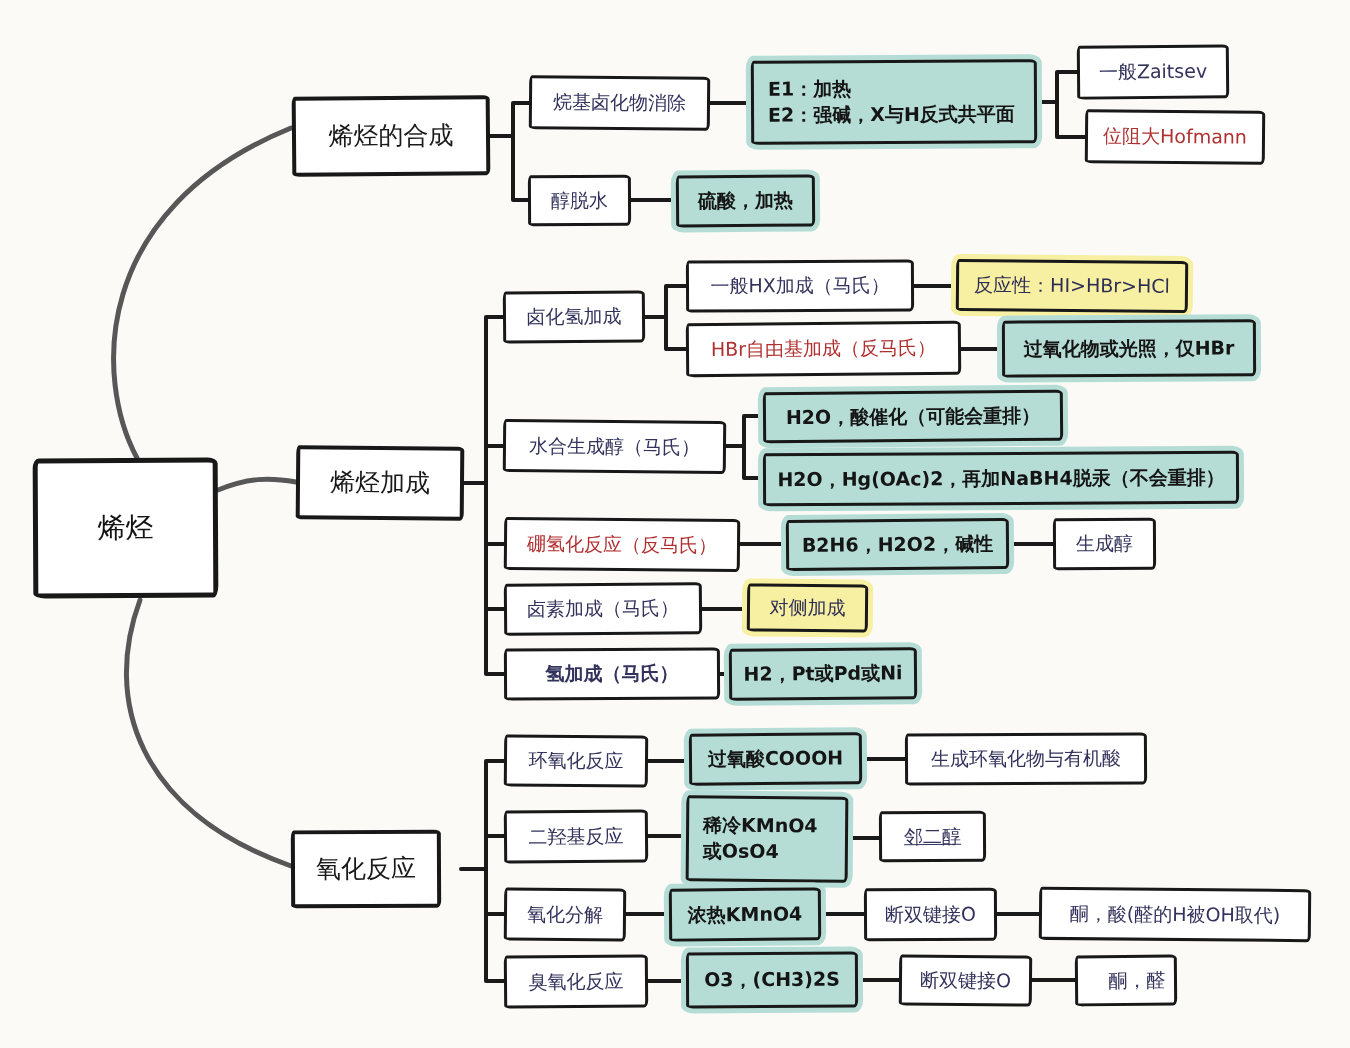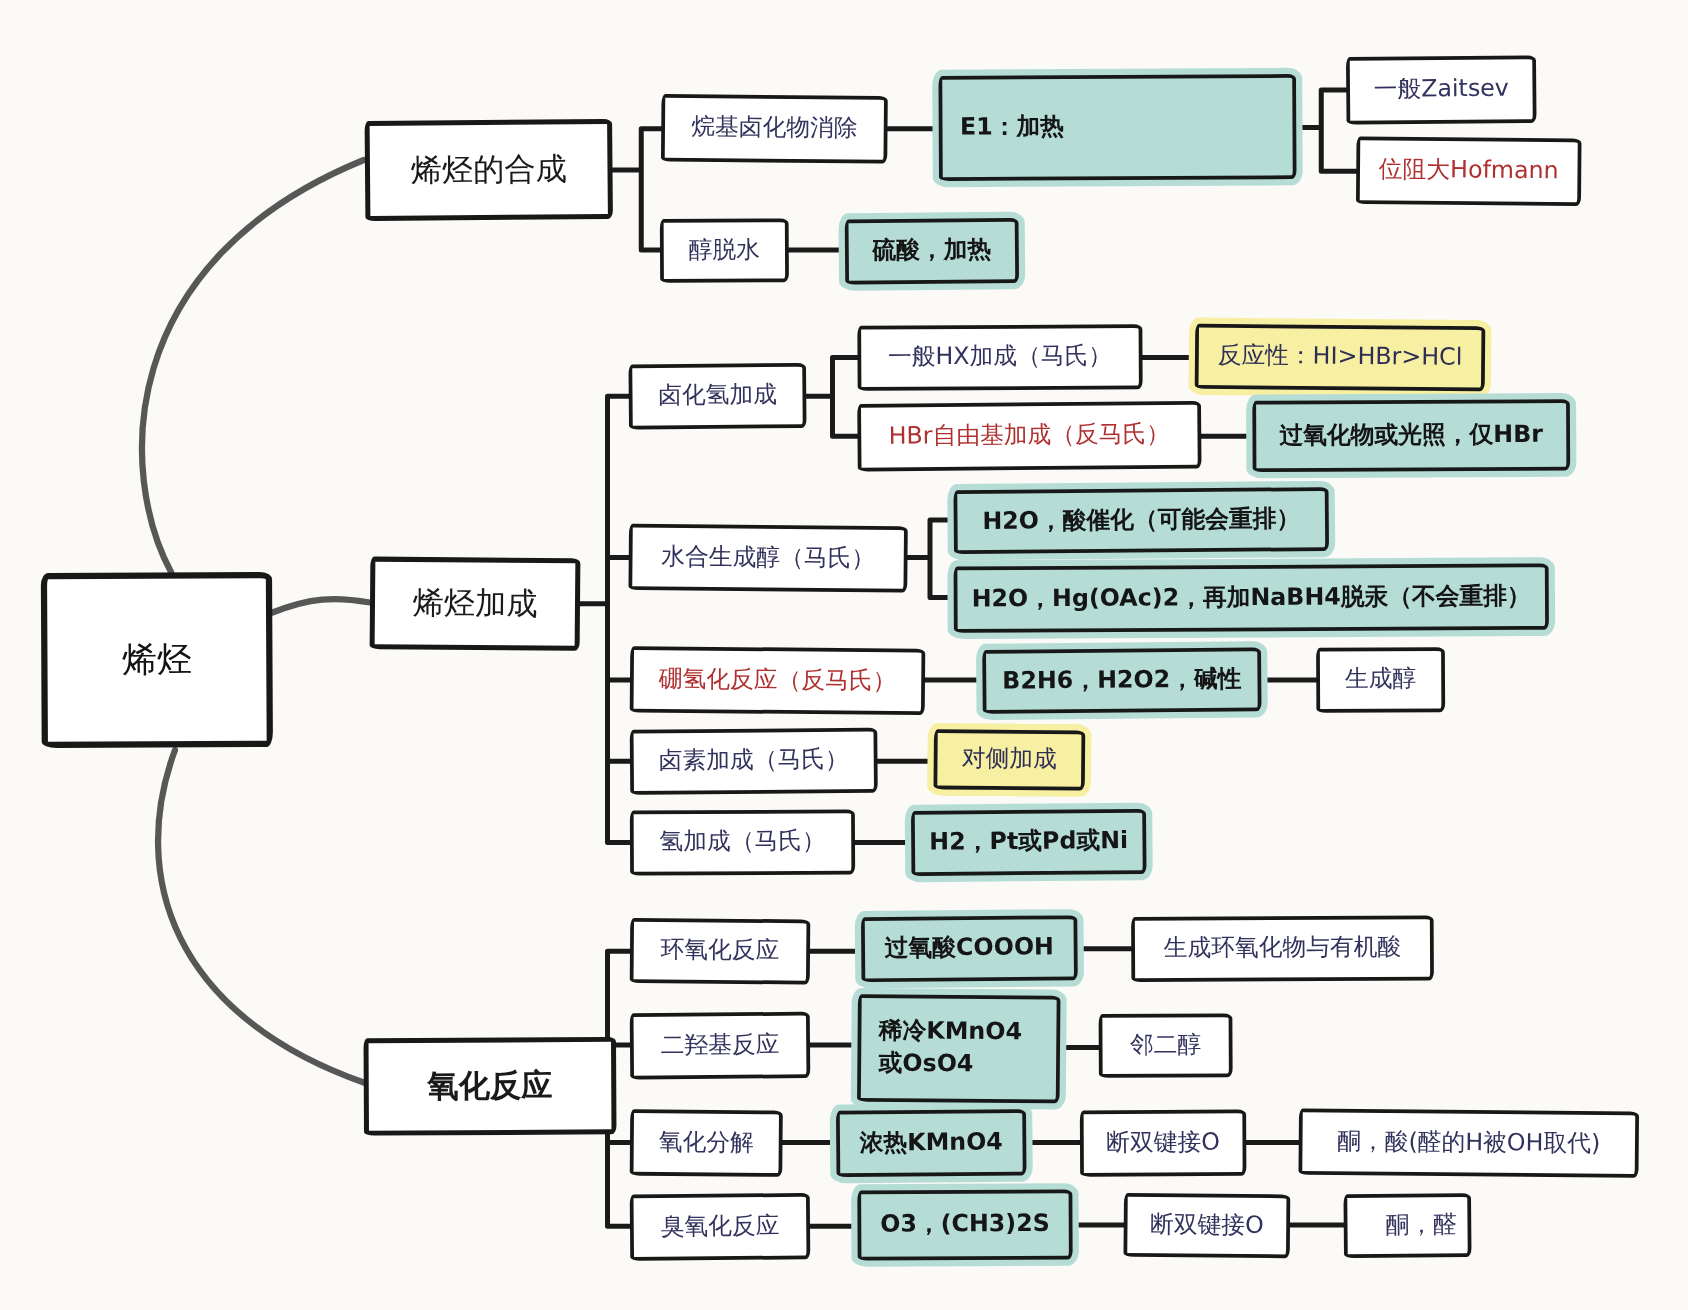--- a/index.html
+++ b/index.html
@@ -67,53 +67,54 @@
       <path d="M1032,980 H1075"></path>
     </g>
   </svg>
 
   <div class="box big t3" style="left:33px;top:458px;width:185px;height:140px;">烯烃</div>
 
   <div class="box branch t1" style="left:292px;top:96px;width:198px;height:80px;">烯烃的合成</div>
   <div class="box t2" style="left:529px;top:76px;width:181px;height:54px;">烷基卤化物消除</div>
   <div class="box teal multiline t3" style="left:751px;top:60px;width:286px;height:84px;padding-left:14px;">
     <span>E1：加热</span>
+    <span>E2：强碱，X与H反式共平面</span>
   </div>
   <div class="box t1" style="left:1077px;top:45px;width:152px;height:54px;">一般Zaitsev</div>
   <div class="box redtext t2" style="left:1085px;top:110px;width:180px;height:54px;">位阻大Hofmann</div>
   <div class="box t3" style="left:528px;top:175px;width:103px;height:51px;font-family:Liberation Serif, serif;">醇脱水</div>
   <div class="box teal t1" style="left:676px;top:175px;width:139px;height:52px;">硫酸，加热</div>
 
   <div class="box branch t2" style="left:296px;top:446px;width:168px;height:74px;">烯烃加成</div>
   <div class="box t1" style="left:503px;top:291px;width:142px;height:52px;">卤化氢加成</div>
   <div class="box t3" style="left:686px;top:260px;width:228px;height:52px;">一般HX加成（马氏）</div>
   <div class="box yellow t2" style="left:956px;top:260px;width:232px;height:52px;">反应性：HI&gt;HBr&gt;HCl</div>
   <div class="box redtext t1" style="left:686px;top:322px;width:275px;height:54px;">HBr自由基加成（反马氏）</div>
   <div class="box teal t3" style="left:1002px;top:320px;width:254px;height:57px;">过氧化物或光照，仅HBr</div>
   <div class="box t2" style="left:503px;top:420px;width:223px;height:53px;">水合生成醇（马氏）</div>
   <div class="box teal t1" style="left:763px;top:391px;width:300px;height:51px;">H2O，酸催化（可能会重排）</div>
   <div class="box teal t3" style="left:763px;top:452px;width:476px;height:53px;">H2O，Hg(OAc)2，再加NaBH4脱汞（不会重排）</div>
   <div class="box redtext t2" style="left:504px;top:518px;width:236px;height:53px;">硼氢化反应（反马氏）</div>
   <div class="box teal t1" style="left:786px;top:519px;width:223px;height:51px;">B2H6，H2O2，碱性</div>
   <div class="box t3" style="left:1053px;top:518px;width:103px;height:52px;">生成醇</div>
   <div class="box t1" style="left:504px;top:583px;width:198px;height:52px;">卤素加成（马氏）</div>
   <div class="box yellow t2" style="left:747px;top:584px;width:121px;height:48px;">对侧加成</div>
-  <div class="box t3" style="left:504px;top:648px;width:180px;height:52px;">氢加成（马氏）</div>
+  <div class="box t3" style="left:504px;top:648px;width:216px;height:52px;font-weight:bold;">氢加成（马氏）</div>
   <div class="box teal t1" style="left:729px;top:648px;width:188px;height:52px;">H2，Pt或Pd或Ni</div>
 
-  <div class="box branch t3" style="left:291px;top:830px;width:202px;height:78px;font-weight:bold;">氧化反应</div>
+  <div class="box branch t3" style="left:291px;top:830px;width:150px;height:78px;">氧化反应</div>
   <div class="box t2" style="left:504px;top:735px;width:144px;height:52px;">环氧化反应</div>
   <div class="box teal t1" style="left:689px;top:733px;width:173px;height:52px;">过氧酸COOOH</div>
   <div class="box t3" style="left:905px;top:733px;width:242px;height:52px;">生成环氧化物与有机酸</div>
   <div class="box t1" style="left:504px;top:810px;width:144px;height:53px;">二羟基反应</div>
   <div class="box teal multiline t2" style="left:686px;top:796px;width:162px;height:86px;padding-left:14px;">
     <span>稀冷KMnO4</span>
     <span>或OsO4</span>
   </div>
-  <div class="box t3" style="left:879px;top:811px;width:107px;height:51px;">邻二醇</div>
+  <div class="box t3" style="left:879px;top:811px;width:107px;height:51px;text-decoration:underline;">邻二醇</div>
   <div class="box t2" style="left:504px;top:888px;width:122px;height:53px;">氧化分解</div>
   <div class="box teal t1" style="left:669px;top:888px;width:152px;height:53px;">浓热KMnO4</div>
   <div class="box t3" style="left:864px;top:888px;width:133px;height:53px;">断双键接O</div>
   <div class="box t2" style="left:1039px;top:888px;width:272px;height:53px;">酮，酸(醛的H被OH取代)</div>
   <div class="box t1" style="left:504px;top:955px;width:144px;height:53px;">臭氧化反应</div>
   <div class="box teal t3" style="left:686px;top:952px;width:172px;height:56px;">O3，(CH3)2S</div>
   <div class="box t2" style="left:899px;top:955px;width:133px;height:51px;">断双键接O</div>
   <div class="box t1" style="left:1075px;top:955px;width:102px;height:51px;padding-left:30px;">酮，醛</div>
 
 </div>

